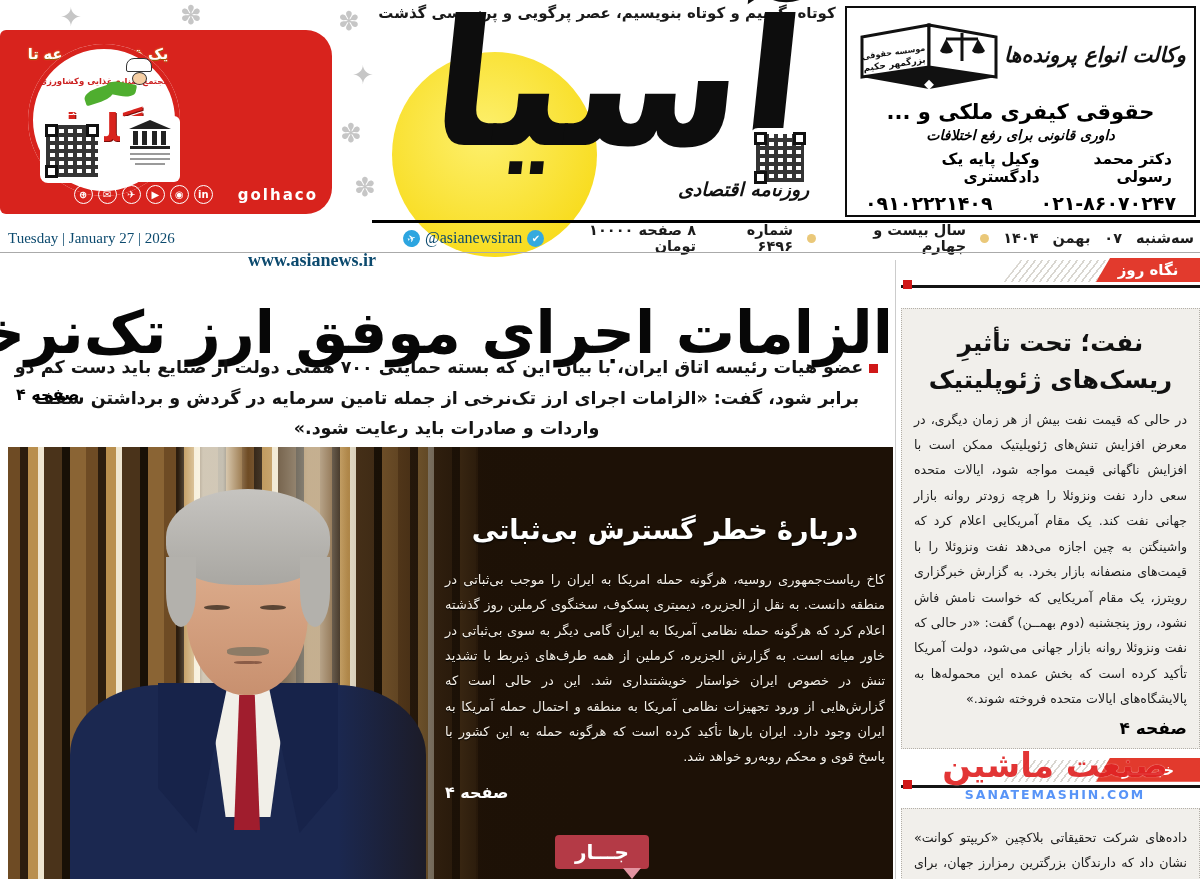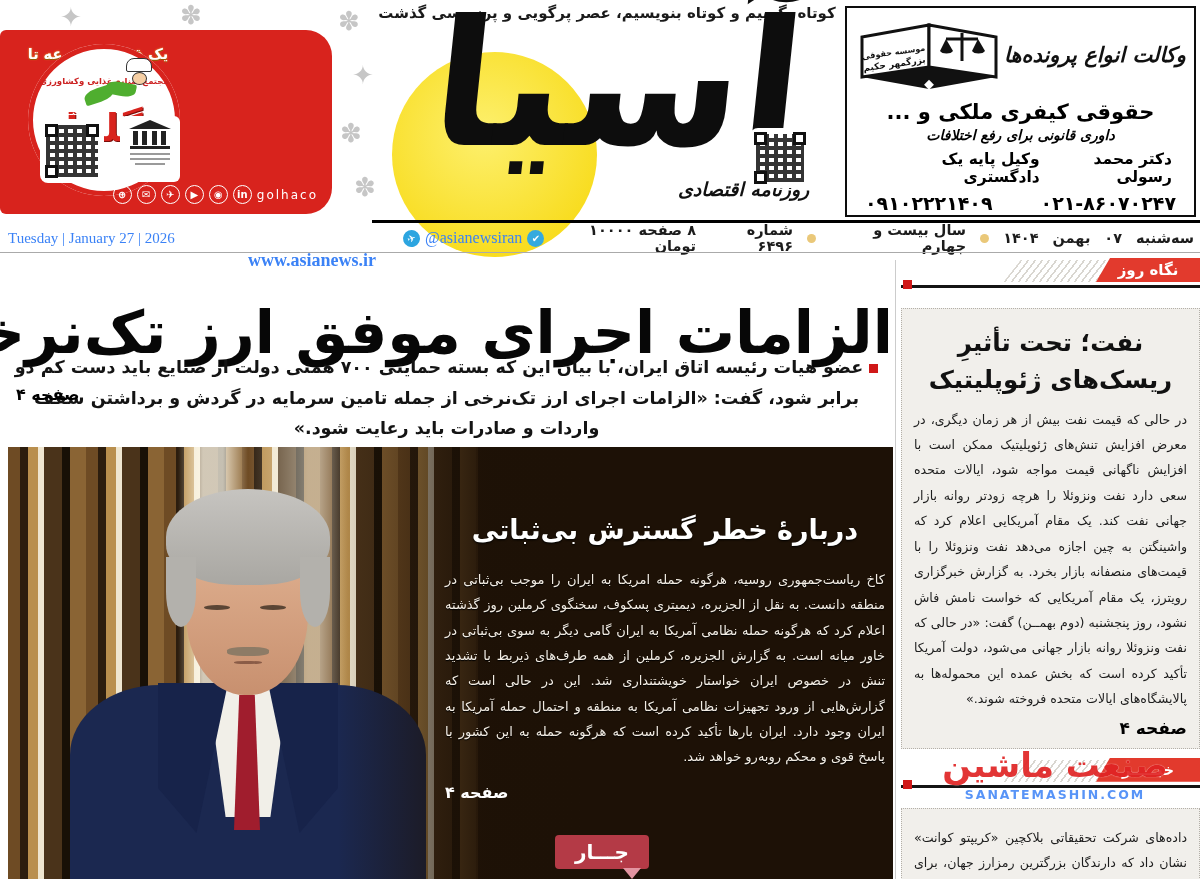--- a/index.html
+++ b/index.html
@@ -30,21 +30,21 @@
   .qr-pat{position:absolute;inset:6px;background:
      repeating-linear-gradient(0deg,#111 0 4px,transparent 4px 8px),
      repeating-linear-gradient(90deg,#111 0 4px,transparent 4px 9px);opacity:.85;}
   .qr-eye{position:absolute;width:13px;height:13px;border:3px solid #111;background:#fff;}
   #golha-unesco{position:absolute;right:152px;top:86px;width:60px;height:66px;background:#fff;border-radius:6px;
                 display:flex;flex-direction:column;align-items:center;padding-top:4px;}
   .u-line{width:40px;height:2.5px;background:#9a9a9a;margin-top:2.5px;}
   #golha-social{position:absolute;right:14px;bottom:10px;display:flex;align-items:center;gap:5px;direction:ltr;}
   .soc{width:19px;height:19px;border:1.6px solid #fff;border-radius:50%;color:#fff;font-size:10px;
        display:flex;align-items:center;justify-content:center;font-weight:bold;}
-  #golha-handle{color:#fff;font-weight:normal;font-size:12px;letter-spacing:2px;margin-left:0;}
+  #golha-handle{color:#fff;font-weight:bold;font-size:15px;letter-spacing:2px;margin-left:20px;}
 
   
   #masthead{position:absolute;left:378px;top:0;width:458px;height:222px;}
   #tagline{position:absolute;top:4px;width:100%;text-align:center;font-size:15px;font-weight:bold;color:#1a1a1a;direction:rtl;}
   #sun{position:absolute;left:14px;top:52px;width:205px;height:205px;border-radius:50%;
        background:radial-gradient(circle at 45% 40%,#fdf06e,#f8dc1e 75%);}
   #asia-title{position:absolute;left:40px;top:-38px;width:400px;text-align:center;font-size:175px;
               font-weight:bold;color:#0d0d0d;transform:skewX(-6deg);direction:rtl;line-height:1.4;}
   #asia-sub{position:absolute;left:300px;top:178px;font-size:19px;font-style:italic;font-weight:bold;color:#111;direction:rtl;}
   #mast-qr{position:absolute;left:372px;top:128px;width:60px;height:60px;background:#fff;}
@@ -59,21 +59,21 @@
   #legal-line3{text-align:center;font-size:14px;font-weight:bold;font-style:italic;margin-top:3px;}
   #legal-name-row{display:flex;justify-content:space-between;padding:0 14px;margin-top:7px;
                   font-size:15.5px;font-weight:bold;}
   #legal-phones{display:flex;justify-content:space-between;padding:0 10px;margin-top:6px;
                 font-size:19px;font-weight:bold;direction:ltr;}
 
   
   #rule-masthead{position:absolute;left:372px;top:220px;width:828px;height:3px;background:#000;}
   #datebar{position:absolute;left:0;top:226px;width:1200px;height:24px;display:flex;align-items:center;}
   #rule-datebar{position:absolute;left:0;top:252px;width:1200px;height:1px;background:#aaa;}
-  .db-en{font-family:"Liberation Serif",serif;color:#3b82f6;}
+  .db-en{font-family:"Liberation Serif",serif;color:#0c4a6e;}
   #db-date-en{font-size:15px;margin-left:8px;width:240px;}
   #db-site{font-size:18px;font-weight:bold;width:150px;margin-top:44px;}
   .badge{width:17px;height:17px;border-radius:50%;color:#fff;font-size:10px;display:inline-flex;
          align-items:center;justify-content:center;margin:0 5px;}
   #db-handle{font-size:16px;}
   #db-fa{flex:1;display:flex;direction:rtl;align-items:center;justify-content:flex-start;
          font-size:14.5px;font-weight:bold;color:#1c1c1c;gap:14px;padding-right:6px;}
   .db-dot{width:9px;height:9px;border-radius:50%;background:#eac879;flex:0 0 auto;}
 
   

